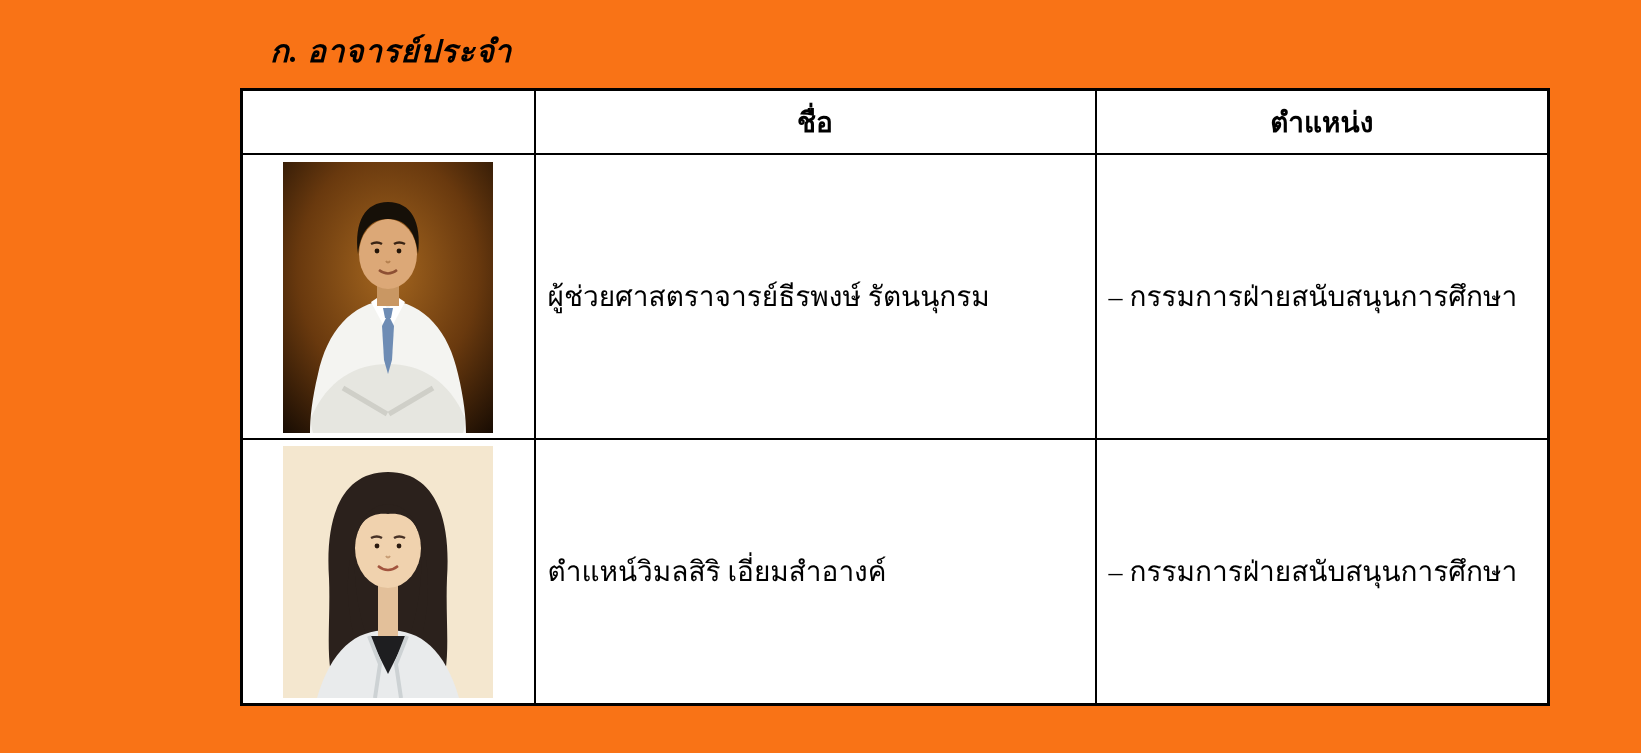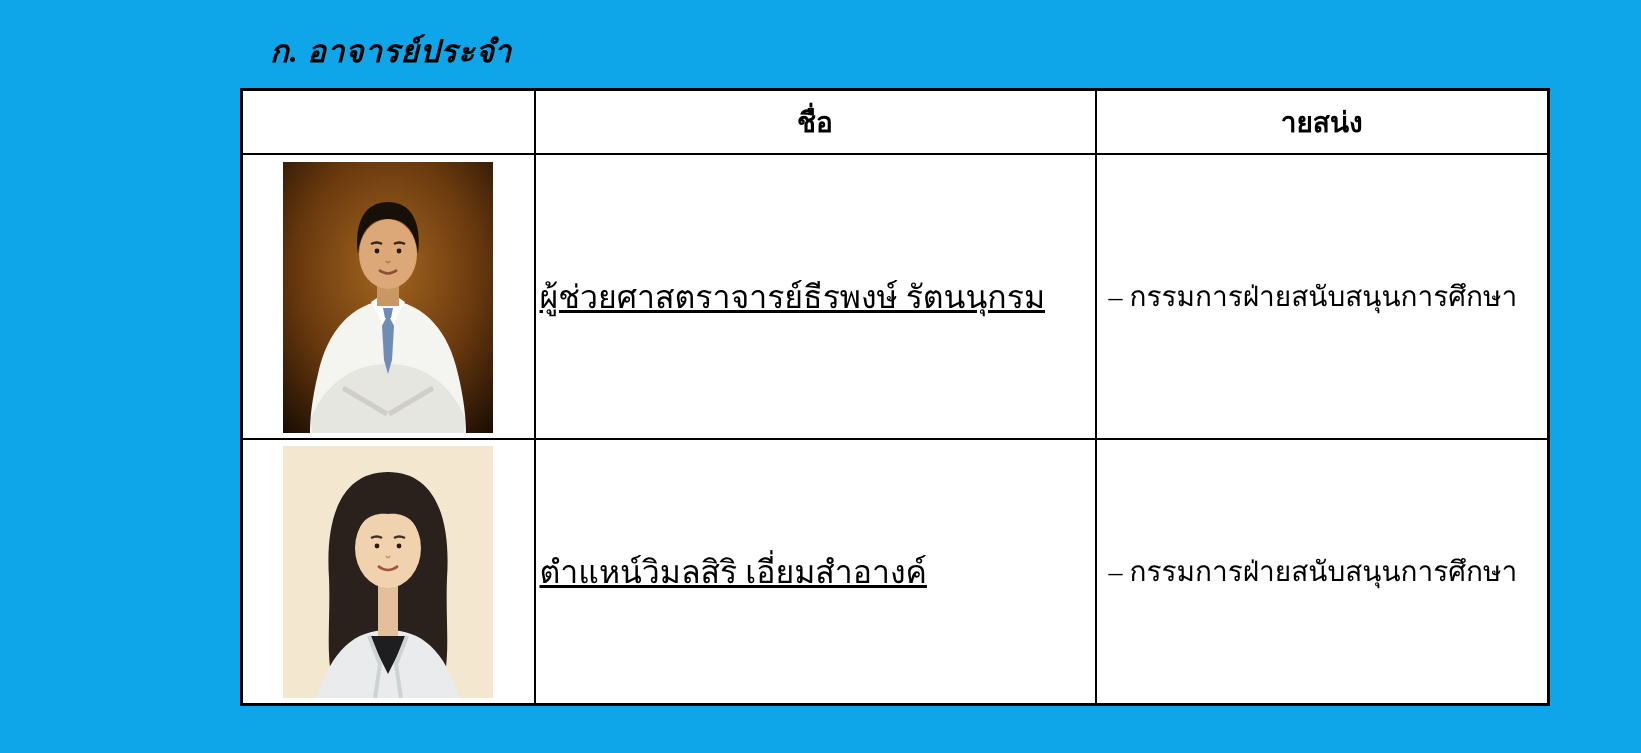--- a/index.html
+++ b/index.html
@@ -3,21 +3,21 @@
 <meta charset="utf-8">
 <style>
   * { margin: 0; padding: 0; box-sizing: border-box; }
   html, body { background: #e8e8e8; }
   body { font-family: "Liberation Serif", "DejaVu Serif", serif; }
 
   .page {
     position: relative;
     width: 1641px;
     height: 753px;
-    background: #0ea5e9;
+    background: #f97316;
     overflow: hidden;
   }
 
   .doc-heading {
     position: absolute;
     left: 270px;
     top: 26px;
     font-size: 31px;
     font-weight: bold;
     font-style: italic;
@@ -52,25 +52,24 @@
   }
 
   td.photo-cell {
     text-align: center;
     vertical-align: middle;
     padding: 6px 0 4px 0;
   }
   td.photo-cell svg { display: block; margin: 0 auto; }
 
   td.name-cell {
-    font-size: 32px;
+    font-size: 28px;
     vertical-align: middle;
-    padding-left: 4px;
+    padding-left: 12px;
     white-space: nowrap;
-    text-decoration: underline;
   }
   td.position-cell {
     font-size: 28px;
     vertical-align: middle;
     padding-left: 12px;
     white-space: nowrap;
   }
 </style>
 </head>
 <body>
@@ -83,21 +82,21 @@
     <colgroup>
       <col style="width:293px">
       <col style="width:561px">
       <col style="width:453px">
     </colgroup>
 
     <tbody>
         <tr class="header-row">
       <th class="col-header"></th>
       <th class="col-header">ชื่อ</th>
-      <th class="col-header">ายสน่ง</th>
+      <th class="col-header">ตำแหน่ง</th>
     </tr>
 
     <tr class="row-1">
       <td class="photo-cell">
 
         <svg width="210" height="271" viewBox="0 0 210 271">
           <defs>
             <radialGradient id="mbg" cx="50%" cy="40%" r="78%">
               <stop offset="0%" stop-color="#a4661f"></stop>
               <stop offset="55%" stop-color="#69390e"></stop>

